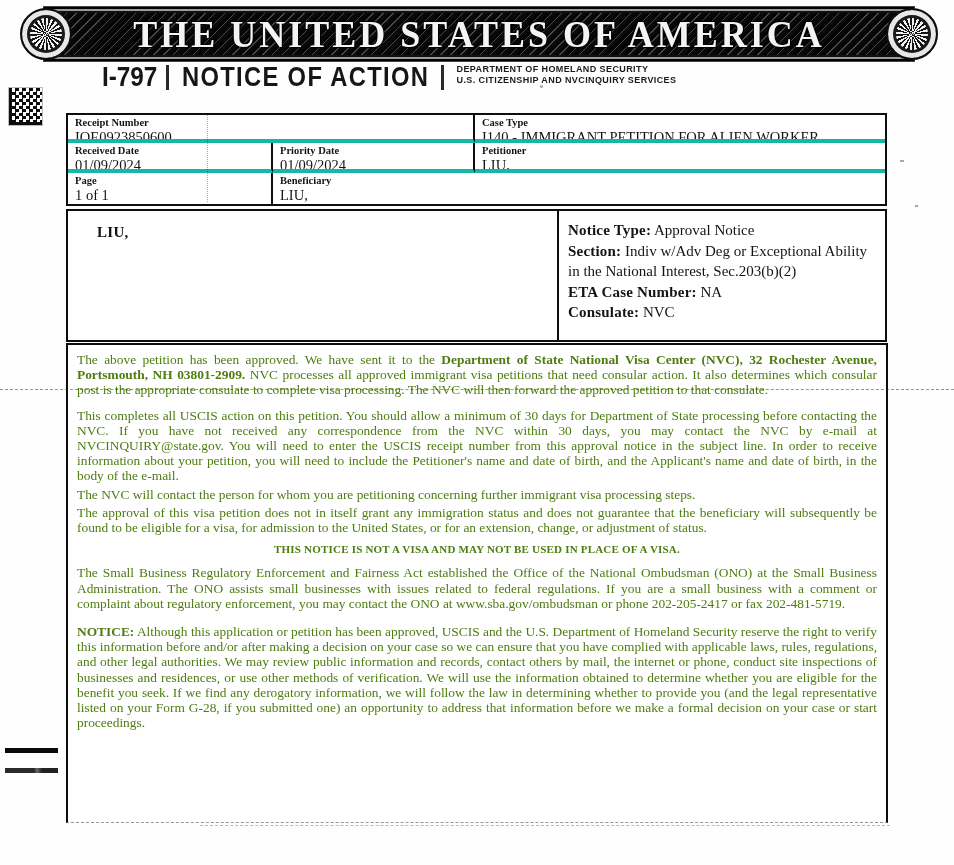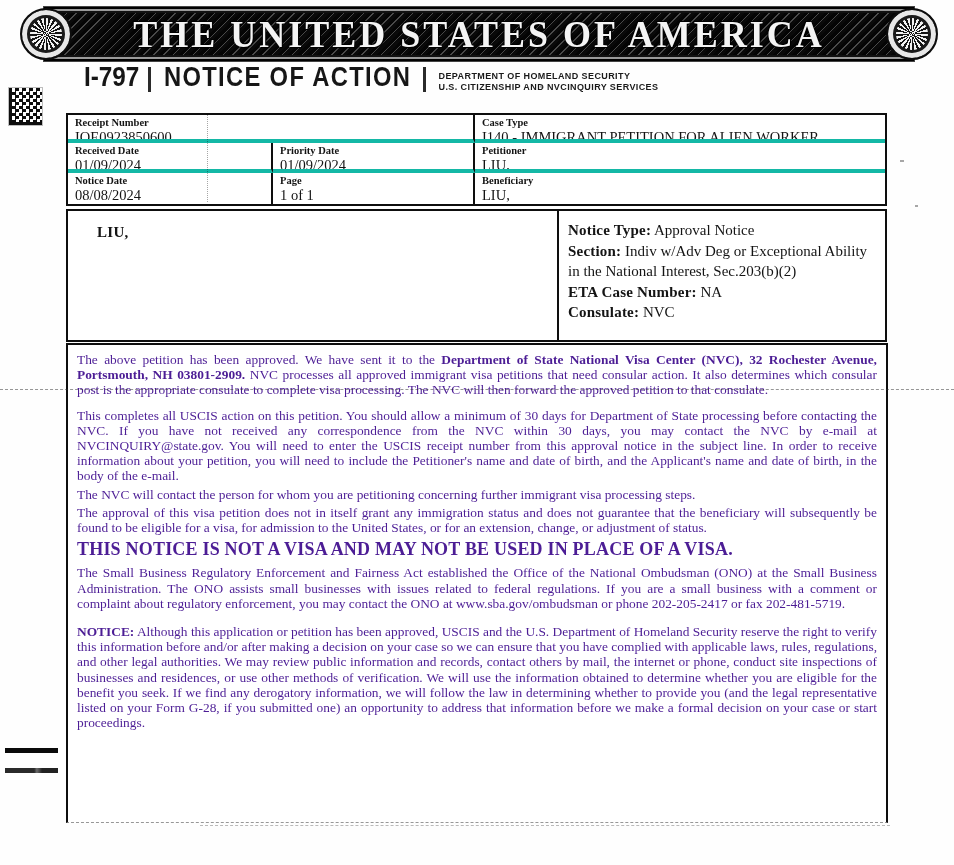--- a/index.html
+++ b/index.html
@@ -26,21 +26,21 @@
   .rosette{
     position:absolute;width:48px;height:48px;border-radius:50%;top:-1px;
     background:repeating-conic-gradient(#f2f2f2 0deg 9deg,#161616 9deg 18deg);
     border:2px solid #0d0d0d;
     box-shadow: inset 0 0 0 5px #e8e8e8, inset 0 0 0 8px #1a1a1a;
   }
   .rosette.left{left:-26px;}
   .rosette.right{right:-26px;}
 
   
-  .form-header{position:absolute;left:84px;top:62px;display:flex;align-items:flex-end;}
+  .form-header{position:absolute;left:102px;top:62px;display:flex;align-items:flex-start;}
   .form-number{
     font-family:"Liberation Sans",sans-serif;font-weight:bold;font-size:27px;line-height:30px;
     color:#161616;transform:scaleX(0.9);transform-origin:left;letter-spacing:0;
   }
   .header-divider{width:3px;height:25px;background:#2a2a2a;margin:3px 13px 0 2px;}
   .form-title{
     font-family:"Liberation Sans",sans-serif;font-weight:bold;font-size:27px;line-height:30px;
     color:#161616;letter-spacing:1.5px;transform:scaleX(0.88);transform-origin:left;
     white-space:nowrap;margin-right:-24px;
   }
@@ -87,29 +87,29 @@
     position:absolute;left:500px;top:9px;width:307px;
     font-size:15px;line-height:20.5px;
   }
   .notice-details b{letter-spacing:0.2px;}
 
   
   .body-box{
     position:absolute;left:66px;top:343px;width:800px;height:470px;
     border:2.5px solid #0e0e0e;border-bottom:1.5px dashed rgba(25,25,25,0.45);
     background:#fff;padding:7px 9px 0 9px;
-    font-size:13.4px;line-height:15.2px;text-align:justify;color:#4c1d95;
+    font-size:13.4px;line-height:15.2px;text-align:justify;color:#4d7c0f;
   }
   .body-box p{margin:0;}
   .p1{margin-bottom:10px !important;}
   .p2{margin-bottom:3px !important;}
   .p3{margin-bottom:3px !important;}
   .p4{margin-bottom:7px !important;}
   .visa-warning{
-    margin-bottom:8px !important;text-align:left;font-weight:bold;font-size:18px;letter-spacing:0.2px;
+    margin-bottom:8px !important;text-align:center;font-weight:bold;font-size:11px;letter-spacing:0.2px;
   }
   .p5{margin-bottom:13px !important;}
   .bold{font-weight:bold;}
 
   
   .artifact-line-1{
     position:absolute;left:0;top:389px;width:954px;height:0;
     border-top:1.5px dashed rgba(45,45,45,0.5);
   }
   .artifact-line-2{
@@ -163,24 +163,20 @@
     </div>
     <div class="cell">
       <span class="cell-label">Priority Date</span>
       <span class="cell-value">01/09/2024</span>
     </div>
     <div class="cell no-r">
       <span class="cell-label">Petitioner</span>
       <span class="cell-value">LIU,</span>
     </div>
     <div class="cell no-b">
-      <span class="cell-label">Notice Date</span>
-      <span class="cell-value">08/08/2024</span>
-    </div>
-    <div class="cell no-b">
       <span class="cell-label">Page</span>
       <span class="cell-value">1 of 1</span>
     </div>
     <div class="cell no-r no-b">
       <span class="cell-label">Beneficiary</span>
       <span class="cell-value">LIU,</span>
     </div>
   </div>
   <div class="table-artifact"></div>
 

